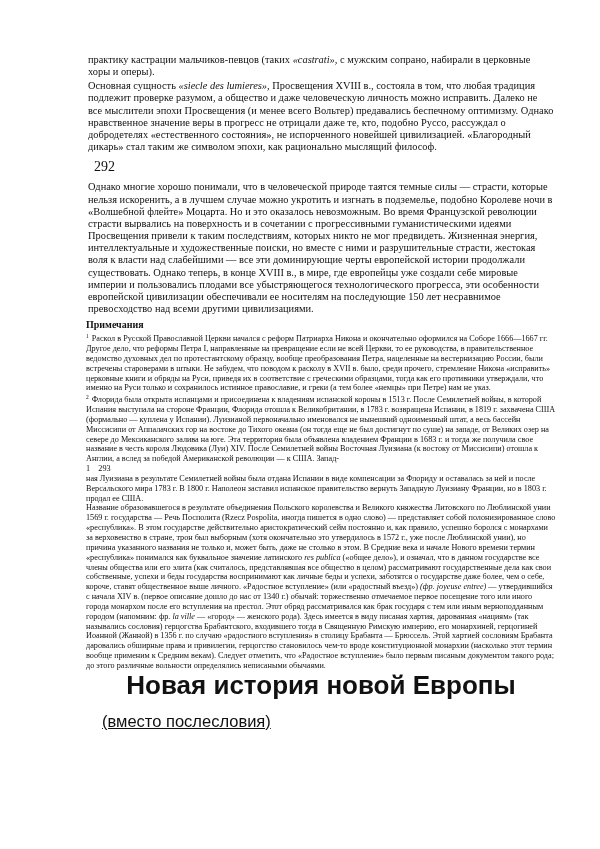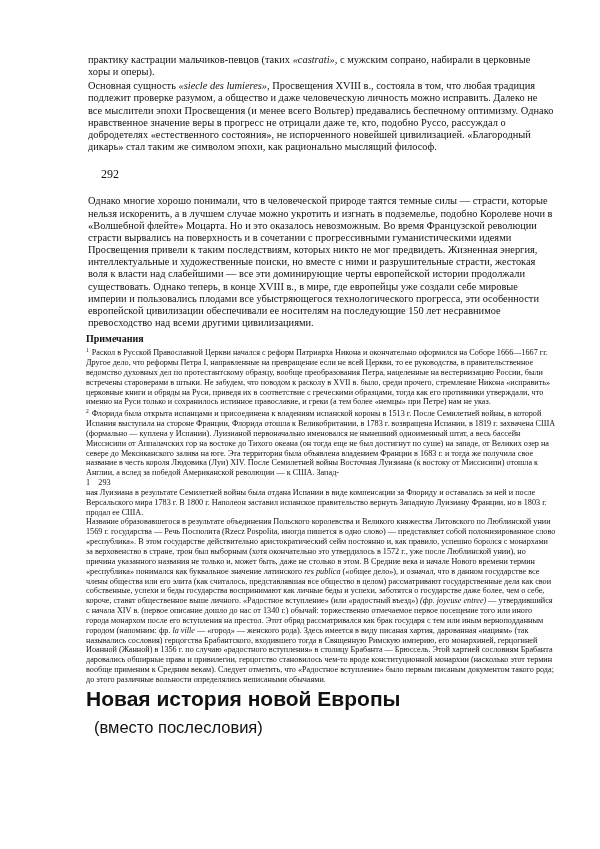--- a/index.html
+++ b/index.html
@@ -1,26 +1,26 @@
 <!DOCTYPE html>
 <html><head>
 <meta charset="utf-8">
 <style>
   html, body { margin: 0; padding: 0; background: #ffffff; }
   body { width: 600px; height: 849px; overflow: hidden; position: relative; }
   .page { position: absolute; left: 86px; top: 52px; width: 470px; color: #111; }
   .body-text { font-family: "Liberation Serif", serif; font-size: 10.4px; line-height: 12.15px; margin: 0; }
   .body-text p { margin: 2px; }
-  .pagenum { font-family: "Liberation Serif", serif; font-size: 12px; line-height: 12.15px; margin: 15px; }
+  .pagenum { font-family: "Liberation Serif", serif; font-size: 14px; line-height: 12.15px; margin: 8px; }
   .notes-heading { font-family: "Liberation Serif", serif; font-weight: bold; font-size: 10px; line-height: 15px; margin: 1px 0 0 0; }
   .notes { font-family: "Liberation Serif", serif; font-size: 8.2px; line-height: 9.85px; margin: 0; }
   .notes p { margin: 0; }
   .notes sup { font-size: 5.5px; vertical-align: 3px; margin-right: 3px; }
-  .chapter-title { font-family: "Liberation Sans", sans-serif; font-weight: bold; font-size: 21px; line-height: 22px; margin: 3px 0 0 0; }
-  .chapter-sub { font-family: "Liberation Sans", sans-serif; font-size: 16.5px; line-height: 19px; margin: 8px; }
+  .chapter-title { font-family: "Liberation Sans", sans-serif; font-weight: bold; font-size: 26px; line-height: 22px; margin: 3px 0 0 0; text-align: center; }
+  .chapter-sub { font-family: "Liberation Sans", sans-serif; font-size: 16.5px; line-height: 19px; margin: 16px; text-decoration: underline; }
   i { font-style: italic; }
 </style>
 </head>
 <body>
 
 <div class="page">
   <div class="body-text">
     <p>практику кастрации мальчиков-певцов (таких <i>«castrati»,</i> с мужским сопрано, набирали в церковные хоры и оперы).</p>
     <p>Основная сущность <i>«siecle des lumieres»,</i> Просвещения XVIII в., состояла в том, что любая традиция подлежит проверке разумом, а общество и даже человеческую личность можно исправить. Далеко не все мыслители эпохи Просвещения (и менее всего Вольтер) предавались беспечному оптимизму. Однако нравственное значение веры в прогресс не отрицали даже те, кто, подобно Руссо, рассуждал о добродетелях «естественного состояния», не испорченного новейшей цивилизацией. «Благородный дикарь» стал таким же символом эпохи, как рационально мыслящий философ.</p>
   </div>

